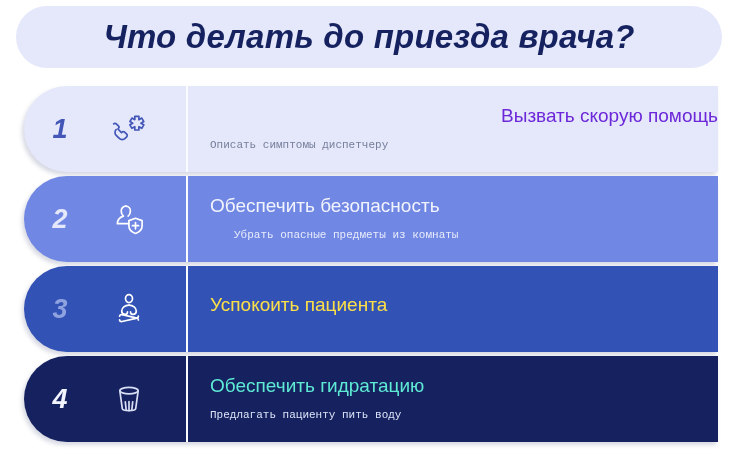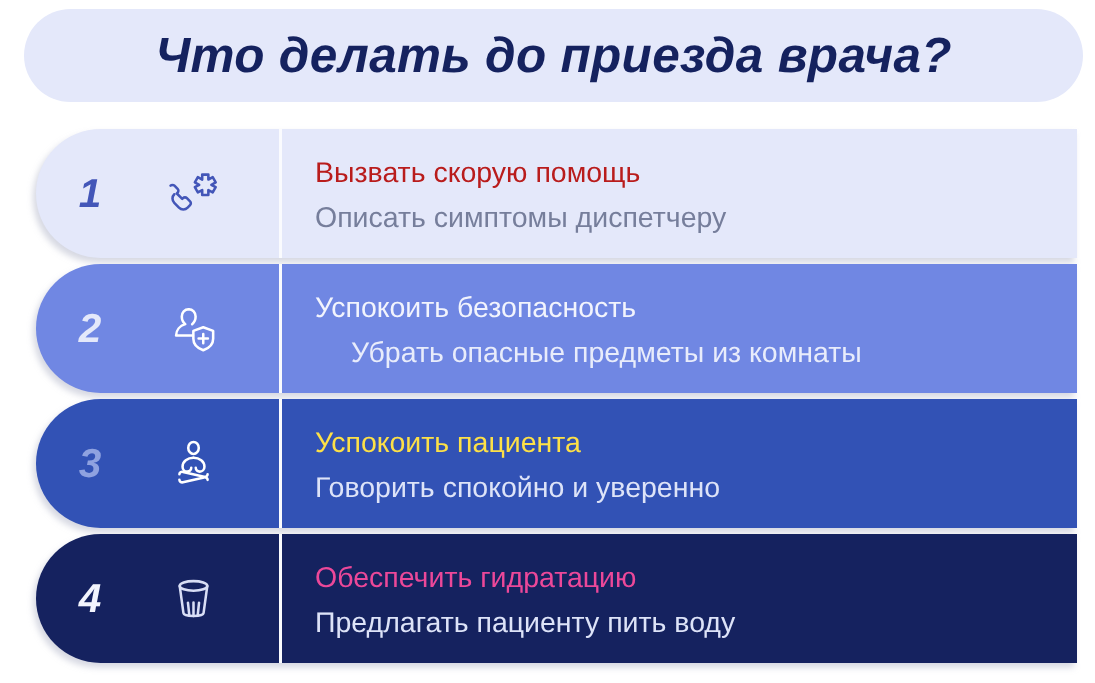--- a/index.html
+++ b/index.html
@@ -101,43 +101,44 @@
     padding-left: 22px;
     box-sizing: border-box;
   }
   .step-title {
     font-size: 19px;
     line-height: 24px;
     margin-bottom: 9px;
     white-space: nowrap;
   }
   .step-sub {
-    font-size: 19px;
+    font-size: 11px;
     line-height: 17px;
     white-space: nowrap;
+    font-family: Liberation Mono, monospace;
   }
 
   
   .r1 .step-num   { color: #4356B8; }
-  .r1 .step-title { color: #b91c1c; }
+  .r1 .step-title { color: #6d28d9; text-align: right; }
   .r1 .step-sub   { color: #767E9B; }
   .r1 .divider    { background: #FAFBFE; }
 
   .r2 .step-num   { color: #E4E8FA; }
   .r2 .step-title { color: #F2F4FD; }
   .r2 .step-sub   { color: #E8ECFB; margin-left: 24px; }
   .r2 .divider    { background: #FAFBFE; }
 
   .r3 .step-num   { color: #8FA2E0; }
   .r3 .step-title { color: #fde047; }
   .r3 .step-sub   { color: #DDE3F8; }
   .r3 .divider    { background: #FAFBFE; }
 
   .r4 .step-num   { color: #F2F4FD; }
-  .r4 .step-title { color: #ec4899; }
+  .r4 .step-title { color: #5eead4; }
   .r4 .step-sub   { color: #DDE3F8; }
   .r4 .divider    { background: #FAFBFE; }
 </style>
 </head>
 <body>
 
 <div class="title-banner">
   <div class="title-text">Что делать до приезда врача?</div>
 </div>
 
@@ -167,42 +168,41 @@
         <svg width="40" height="40" viewBox="0 0 40 40" fill="none" stroke="#FFFFFF" stroke-width="1.7" stroke-linecap="round" stroke-linejoin="round">
           <path d="M16.8 7.2c-2.7 0-4.6 2.1-4.6 4.8 0 2.3 1 4.1 2.3 5.1-3.6 1.1-6.1 4-6.1 7.6h11.2"></path>
           <path d="M16.8 7.2c2.7 0 4.6 2.1 4.6 4.8 0 2.3-1 4.1-2.3 5.1"></path>
           <path d="M26.5 19.2l6.6 2.4v5.2c0 3.6-2.7 6.3-6.6 7.7-3.9-1.4-6.6-4.1-6.6-7.7v-5.2z"></path>
           <path d="M26.5 23.6v6.2M23.4 26.7h6.2"></path>
         </svg>
       </div>
     </div>
     <div class="divider"></div>
     <div class="step-body">
-      <div class="step-title">Успокоить безопасность</div>
+      <div class="step-title">Обеспечить безопасность</div>
       <div class="step-sub">Убрать опасные предметы из комнаты</div>
     </div>
   </div>
 
   <div class="step-row r3">
     <div class="step-left">
       <div class="step-num">3</div>
       <div class="step-icon">
         <svg width="40" height="40" viewBox="0 0 40 40" fill="none" stroke="#FFFFFF" stroke-width="1.7" stroke-linecap="round" stroke-linejoin="round">
           <ellipse cx="20" cy="9.6" rx="3.5" ry="4"></ellipse>
           <path d="M20 16.2c-4 0-7.3 2.6-7.3 5.9 0 1.9 1.4 3.3 3.1 3.3 1.5 0 2.7-1.1 2.7-2.5"></path>
           <path d="M20 16.2c4 0 7.3 2.6 7.3 5.9 0 1.9-1.4 3.3-3.1 3.3-1.5 0-2.7-1.1-2.7-2.5"></path>
           <path d="M10.6 27.2c0-1.1 1.1-1.9 2.4-1.6l14 3.2c1.3.3 2.4-.5 2.4-1.6"></path>
           <path d="M29.4 30.9c0-1.1-1.1-1.9-2.4-1.6l-14 3.2c-1.3.3-2.4-.5-2.4-1.6"></path>
         </svg>
       </div>
     </div>
     <div class="divider"></div>
     <div class="step-body">
       <div class="step-title">Успокоить пациента</div>
-      <div class="step-sub">Говорить спокойно и уверенно</div>
     </div>
   </div>
 
   <div class="step-row r4">
     <div class="step-left">
       <div class="step-num">4</div>
       <div class="step-icon">
         <svg width="40" height="40" viewBox="0 0 40 40" fill="none" stroke="#D8DEF5" stroke-width="1.7" stroke-linecap="round" stroke-linejoin="round">
           <path d="M10.8 11.6l2.5 18.1c.15 1.1 3 2 6.7 2s6.55-.9 6.7-2l2.5-18.1"></path>
           <ellipse cx="20" cy="11.6" rx="9.2" ry="3.2"></ellipse>

